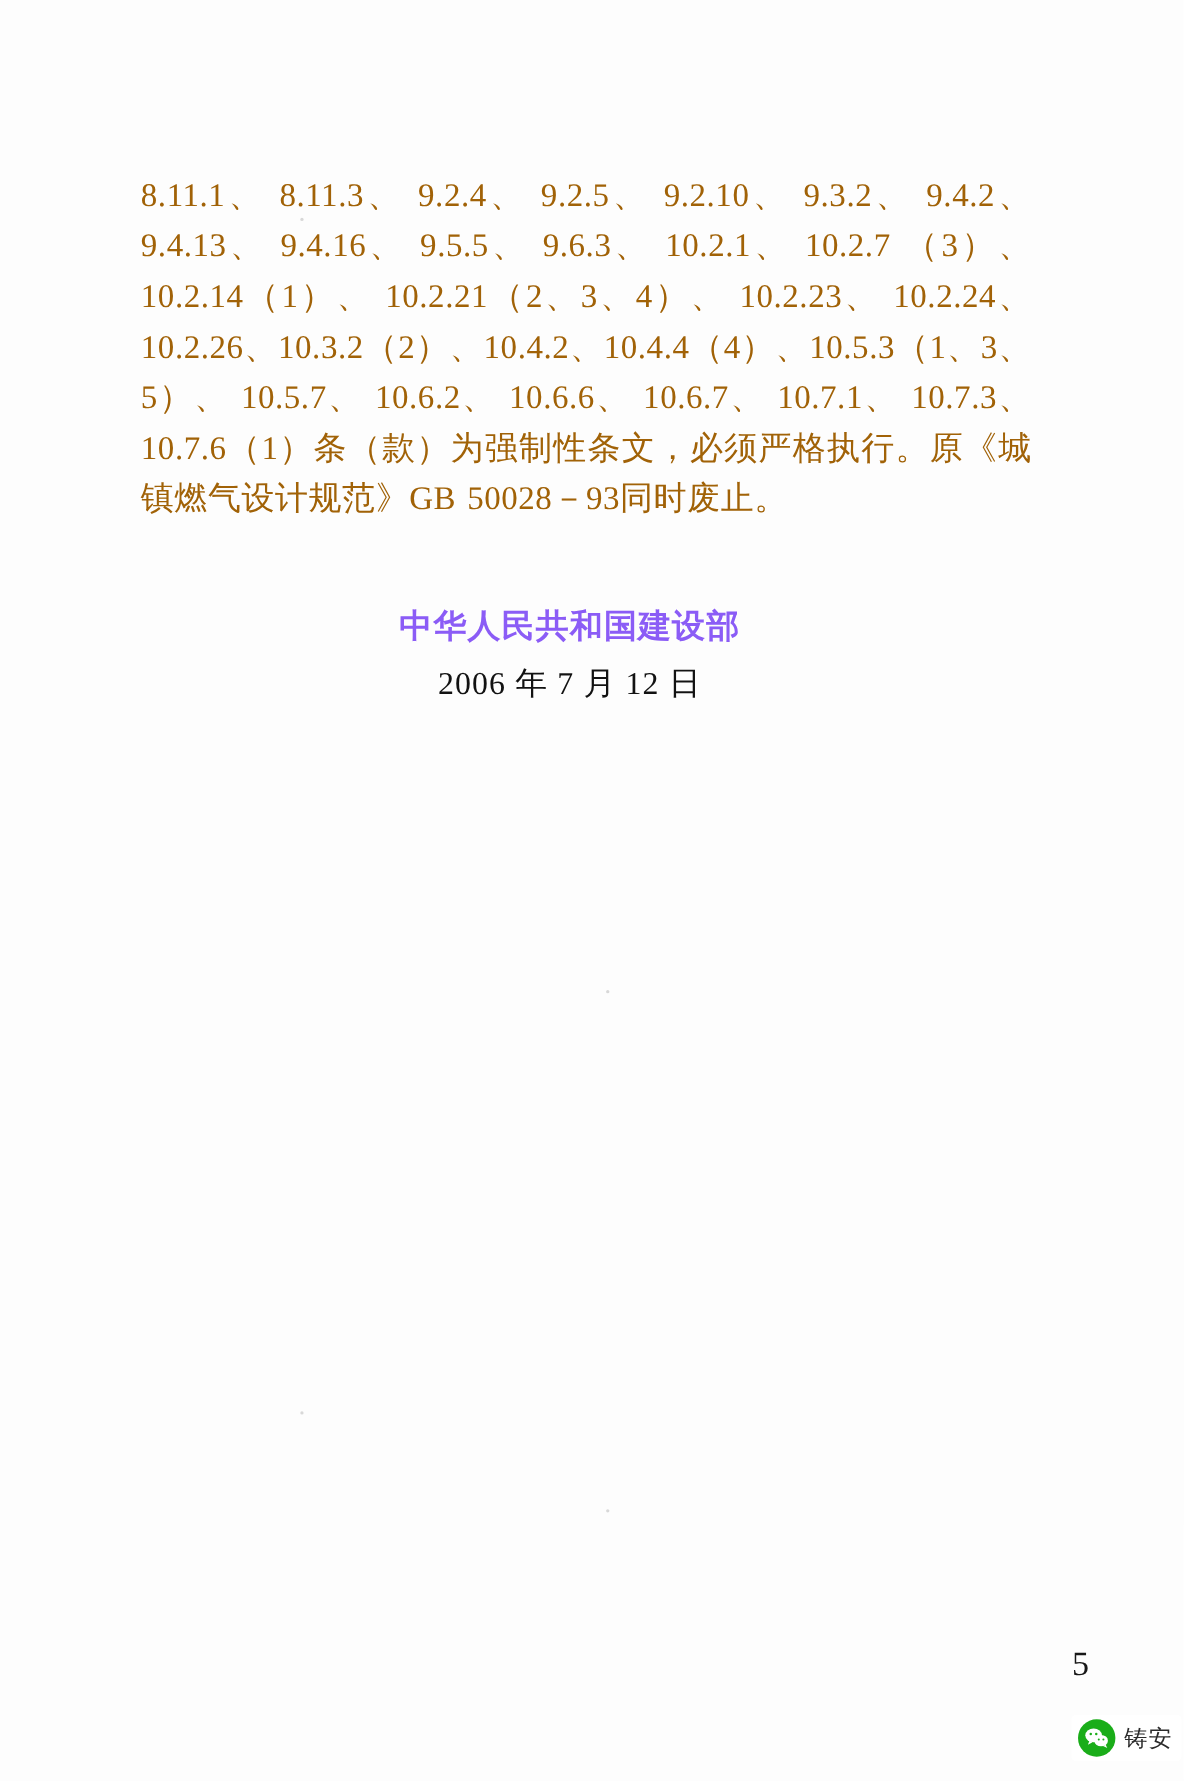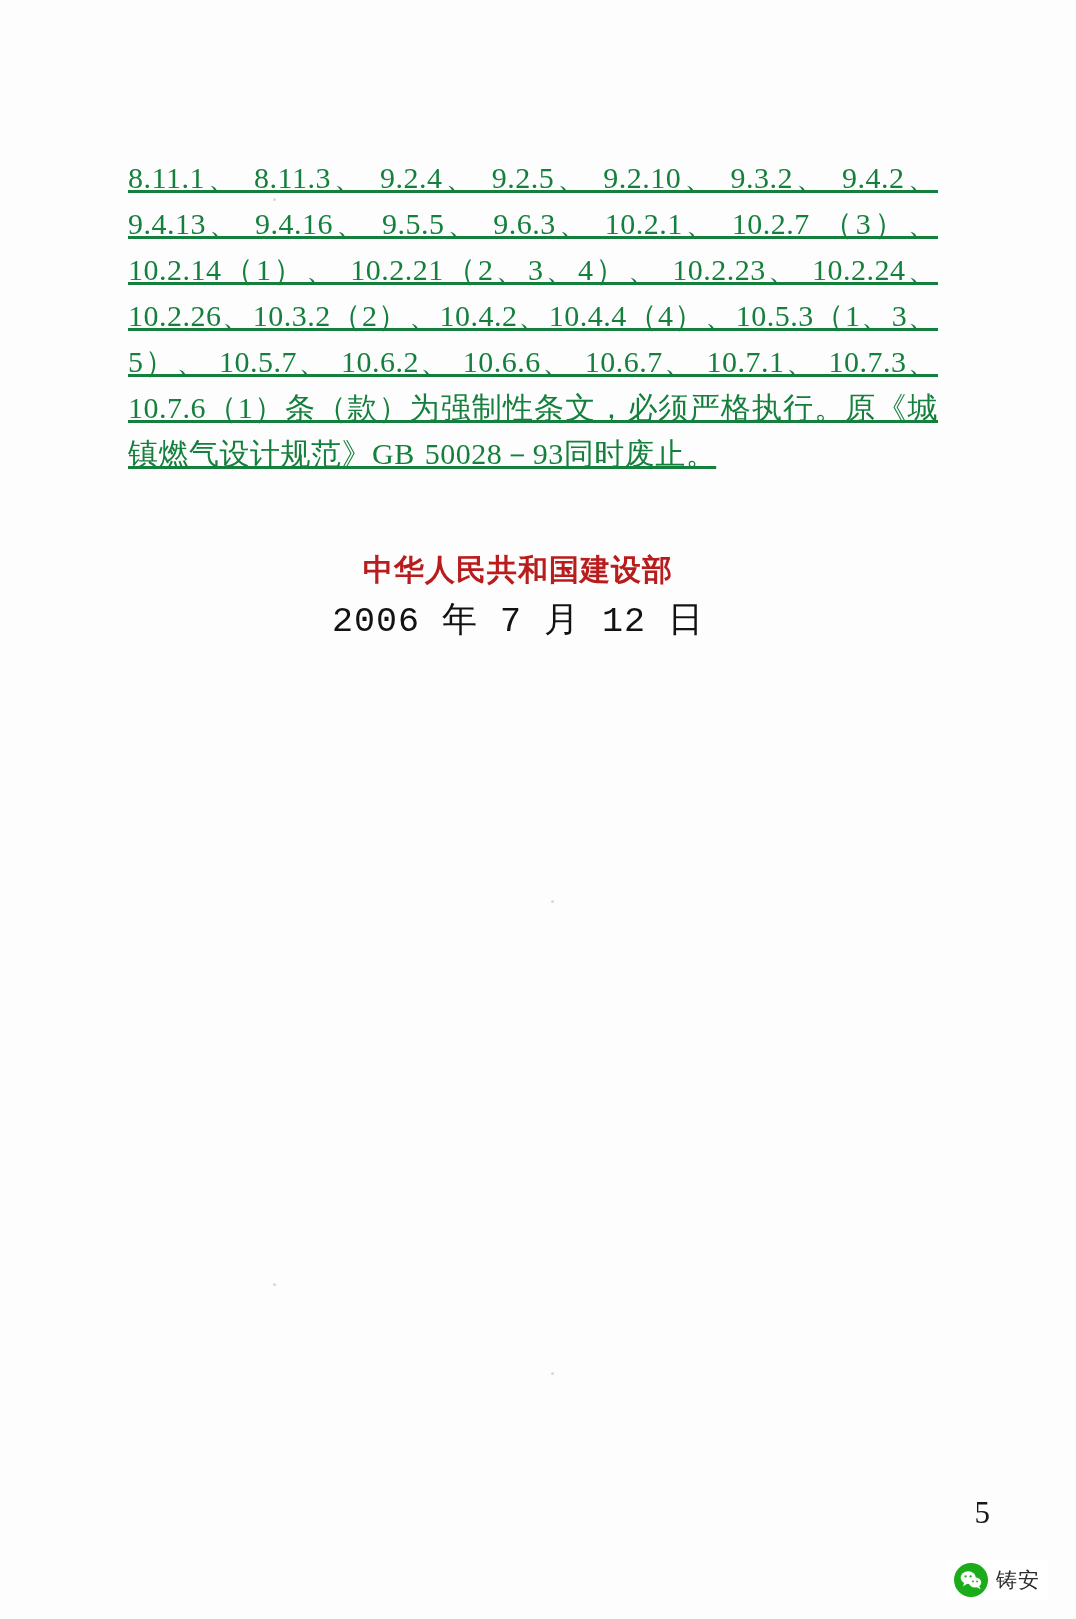--- a/index.html
+++ b/index.html
@@ -24,61 +24,59 @@
     top: 155px;
     width: 810px;
   }
   .para {
     font-size: 30px;
     line-height: 46px;
     letter-spacing: 0.5px;
     text-align: justify;
     text-justify: inter-character;
     margin: 0;
-    color: #15803d;
-    text-decoration: underline;
+    color: #a16207;
   }
   .para.clauses {
     
     word-spacing: 2px;
   }
   .para.body-para {
     text-indent: 60px;
     margin-top: 18px;
   }
   .signature {
     margin-top: 66px;
     text-align: center;
     padding-right: 30px;
   }
   .sig-line {
     font-size: 30px;
     line-height: 54px;
     font-weight: 700;
     letter-spacing: 1px;
-    color: #b91c1c;
+    color: #8b5cf6;
   }
   .sig-date {
-    font-size: 35px;
+    font-size: 29px;
     line-height: 50px;
     letter-spacing: 1px;
     font-weight: 400;
     color: #121212;
-    font-family: Liberation Mono, monospace;
   }
   .page-number {
     position: absolute;
     right: 86px;
     bottom: 88px;
     font-size: 31px;
     color: #171717;
   }
   .watermark {
     position: absolute;
-    right: 28px;
+    right: 2px;
     bottom: 18px;
     display: flex;
     align-items: center;
     gap: 8px;
     background: #ffffff;
     border-radius: 4px;
     padding: 4px 8px 4px 6px;
   }
   .wm-badge {
     width: 34px;

